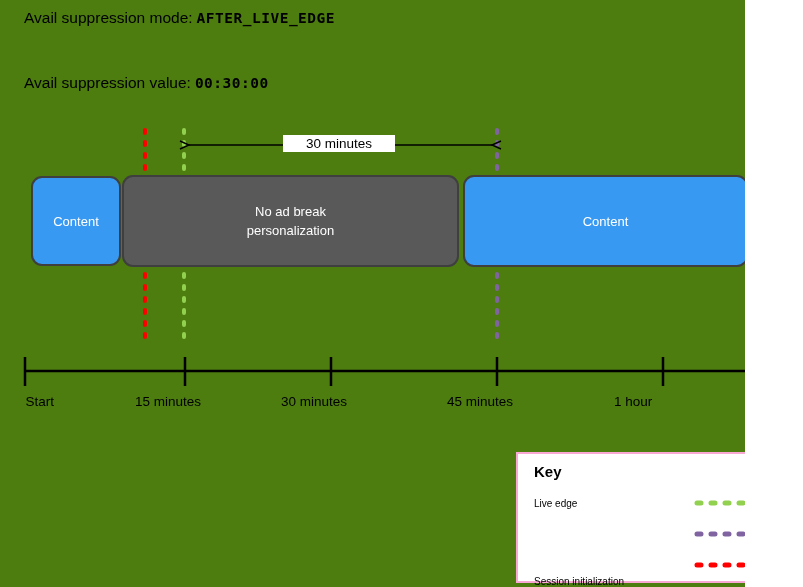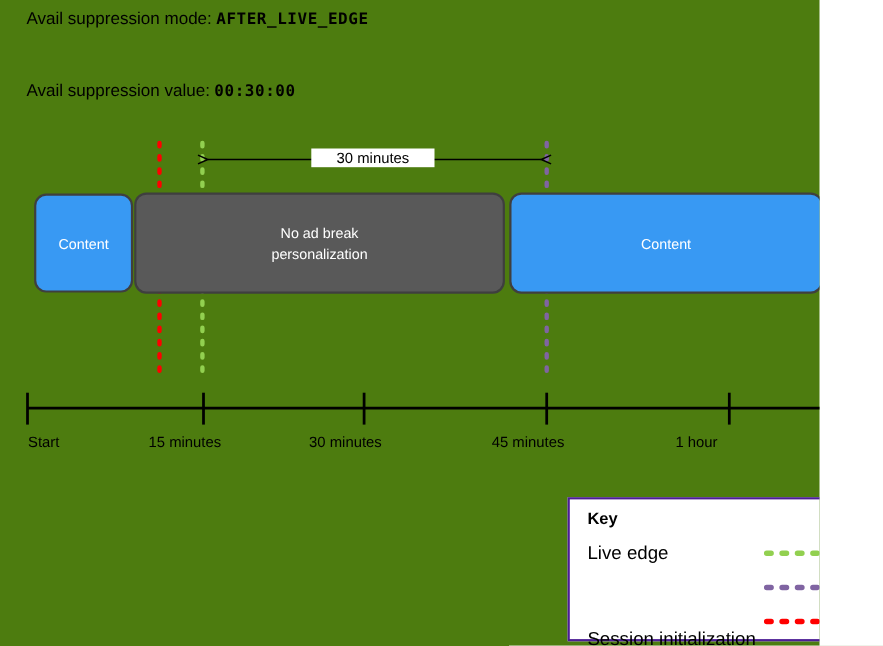--- a/index.html
+++ b/index.html
@@ -72,37 +72,37 @@
   .axis-label.t2 { left: 281px; }
   .axis-label.t3 { left: 447px; }
   .axis-label.t4 { left: 614px; }
   
   .key-box {
     position: absolute;
     left: 516px;
     top: 452px;
     width: 281px;
     height: 131px;
-    border: 2px solid #4c1d95;
+    border: 2px solid #f9a8d4;
     box-sizing: border-box;
     background: #fff;
     z-index: 2;
   }
   .key-title {
     position: absolute;
     left: 16px;
     top: 9px;
     font-size: 15px;
     font-weight: 700;
   }
   .key-row { position: absolute; left: 16px; height: 20px; }
   .key-row.r0 { top: 39px; }
   .key-row.r1 { top: 70px; }
   .key-row.r2 { top: 101px; margin-top: 16px; }
-  .key-row-label { font-size: 17px; white-space: nowrap; }
+  .key-row-label { font-size: 10px; white-space: nowrap; }
   .key-swatch { position: absolute; right: 12px; width: 90px; height: 8px; }
   .key-swatch.s0 { top: 45px; }
   .key-swatch.s1 { top: 76px; }
   .key-swatch.s2 { top: 107px; }
 </style>
 </head>
 <body>
 
 <div class="canvas">
 

